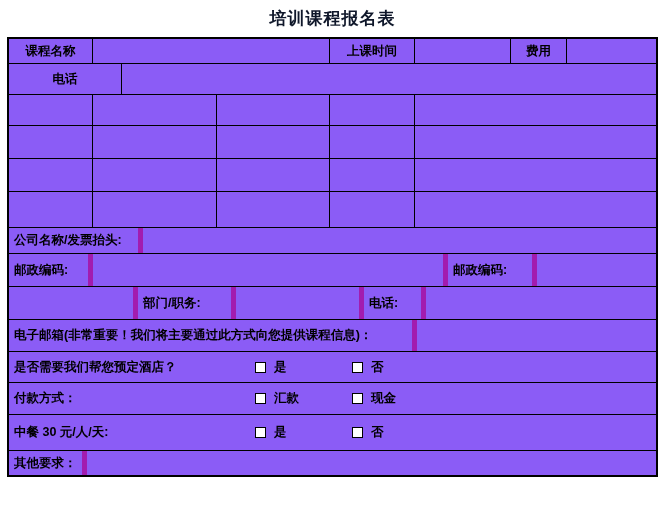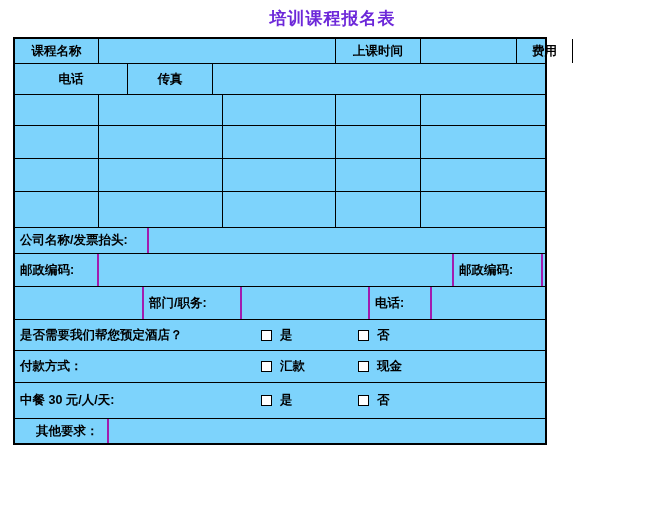--- a/index.html
+++ b/index.html
@@ -3,35 +3,35 @@
 <meta charset="utf-8">
 <style>
   html,body{margin:0;padding:0;}
   body{
     width:665px;height:511px;background:#ffffff;overflow:hidden;
     font-family:"Liberation Sans",sans-serif;font-weight:bold;color:#000;
   }
   .page{position:relative;width:665px;height:511px;}
   .title{
     text-align:center;padding-top:7px;height:23px;
-    font-size:17px;letter-spacing:1px;color:#6d28d9;
+    font-size:17px;letter-spacing:1px;color:#0f172a;
   }
   .form{
-    position:absolute;left:13px;top:37px;width:534px;
-    border:2px solid #000;box-sizing:border-box;background:#7dd3fc;
+    position:absolute;left:7px;top:37px;width:651px;
+    border:2px solid #000;box-sizing:border-box;background:#8b5cf6;
   }
   .row{display:flex;border-bottom:1px solid #000;box-sizing:border-box;align-items:stretch;}
-  .row:last-child{border-bottom:none;padding-left:16px;}
+  .row:last-child{border-bottom:none;}
   .c{
     box-sizing:border-box;display:flex;align-items:center;
     font-size:12.5px;flex-shrink:0;overflow:hidden;white-space:nowrap;
   }
   .c.last{flex:1 1 auto;}
   .bk{border-right:1px solid #000;}
-  .gy{border-right:2px solid #a21caf;}
+  .gy{border-right:5px solid #a21caf;}
   .center{justify-content:center;}
   .lbl{padding-left:5px;}
   .h25{height:25px}.h31{height:31px}.h32{height:32px}.h33{height:33px}
   .h26{height:26px}.h36{height:36px}.h24{height:24px}
   .opt{display:flex;align-items:center;}
   .optw{width:97px;}
   .box{
     width:9px;height:9px;border:1.5px solid #000;box-sizing:content-box;
     margin-right:8px;flex-shrink:0;background:#fff;
   }
@@ -49,21 +49,20 @@
       <div class="c bk center" style="width:84px">课程名称</div>
       <div class="c bk" style="width:237px"></div>
       <div class="c bk center" style="width:85px">上课时间</div>
       <div class="c bk" style="width:96px"></div>
       <div class="c bk center" style="width:56px">费用</div>
       <div class="c last"></div>
     </div>
 
     <div class="row h31">
       <div class="c bk center" style="width:113px">电话</div>
-      <div class="c bk center" style="width:85px">传真</div>
     </div>
 
     <div class="row h31">
       <div class="c bk" style="width:84px"></div>
       <div class="c bk" style="width:124px"></div>
       <div class="c bk" style="width:113px"></div>
       <div class="c bk" style="width:85px"></div>
       <div class="c last"></div>
     </div>
     <div class="row h33">
@@ -102,20 +101,24 @@
 
     <div class="row h33">
       <div class="c gy" style="width:129px"></div>
       <div class="c gy lbl" style="width:98px">部门/职务:</div>
       <div class="c gy" style="width:128px"></div>
       <div class="c gy lbl" style="width:62px">电话:</div>
       <div class="c last"></div>
     </div>
 
 
+    <div class="row h32">
+      <div class="c gy lbl" style="width:408px">电子邮箱(非常重要！我们将主要通过此方式向您提供课程信息)：</div>
+      <div class="c last"></div>
+    </div>
 
     <div class="row h31">
       <div class="c lbl" style="width:246px">是否需要我们帮您预定酒店？</div>
       <div class="c opt optw">
         <span class="box"></span>
         <span>是</span>
       </div>
       <div class="c opt last">
         <span class="box"></span>
         <span>否</span>

